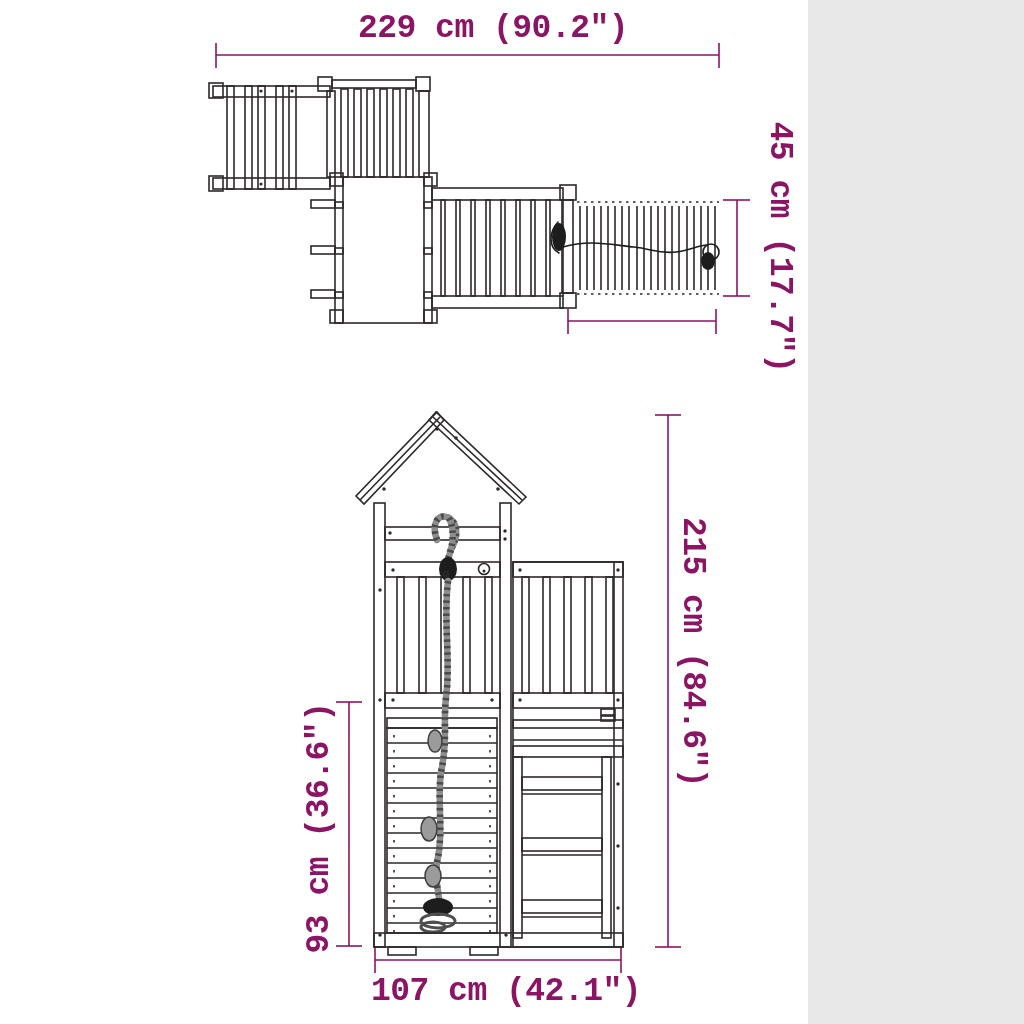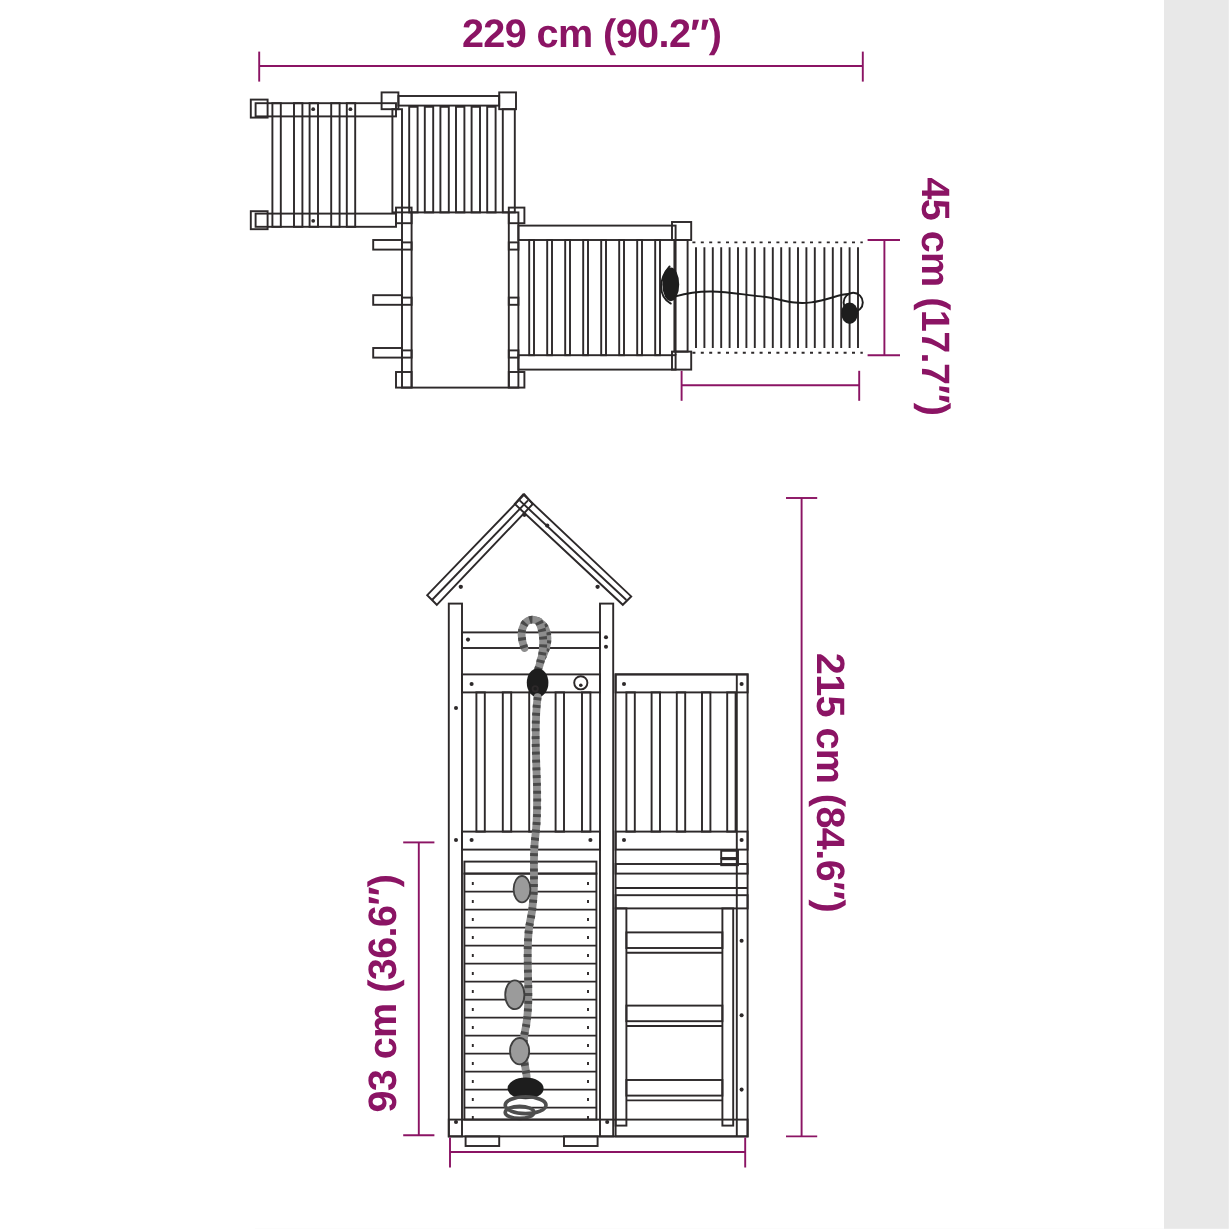--- a/index.html
+++ b/index.html
@@ -1,18 +1,18 @@
 <!DOCTYPE html>
 <html style="--accent: #8b1464; --line: #2d292a; --bg: #ffffff;"><head>
 <meta charset="utf-8">
 <style>
   :root { --bg:#ffffff; --accent:#8b1464; --line:#2d292a; }
   * { margin:0; padding:0; box-sizing:border-box; }
   body { background:#e8e8e8; font-family:"Liberation Sans","DejaVu Sans",sans-serif; }
-  .stage { position:relative; width:970px; height:1024px; background:var(--bg); overflow:hidden; }
+  .stage { position:relative; width:808px; height:1024px; background:var(--bg); overflow:hidden;font-family:Liberation Mono, monospace; }
   svg { position:absolute; inset:0; }
   .art rect, .art line, .art path, .art polygon, .art circle { stroke:var(--line); fill:none; stroke-width:1.6; }
   .art .dotf { fill:var(--line); stroke:none; }
   .art .dots { stroke:var(--line); }
   .dim line { stroke:var(--accent); }
   .ropeg { stroke:#8d8d8d !important; stroke-width:6.5 !important; stroke-linecap:round; }
   .roped { stroke:#4a4a4a !important; stroke-width:6.5 !important; stroke-dasharray:2.5 4; stroke-linecap:butt; }
   .ropeblackf { fill:#1d1d1d !important; stroke:none !important; }
   .ropeblk { stroke:#1d1d1d !important; stroke-linecap:round; }
   .knot { fill:#9b9b9b !important; stroke:#3f3f3f !important; stroke-width:1.5 !important; }
@@ -255,13 +255,14 @@
 
   <div class="dim-label center" style="left:493px; top:28px">229 cm (90.2″)</div>
 
   <div class="dim-label rot90" style="left:779px; top:247px">45 cm (17.7″)</div>
 
 
   <div class="dim-label rot90" style="left:692px; top:652px">215 cm (84.6″)</div>
 
   <div class="dim-label rotm90" style="left:319px; top:828px">93 cm (36.6″)</div>
 
+  <div class="dim-label center" style="left:506px; top:991px">107 cm (42.1″)</div>
 </div>
 
 </body></html>

